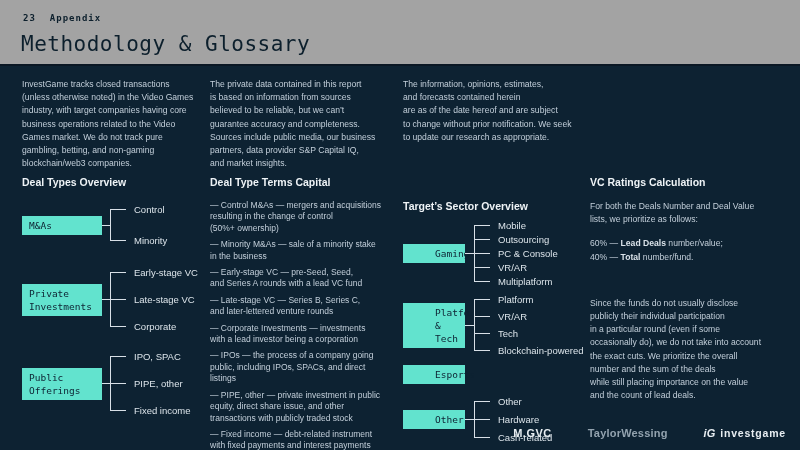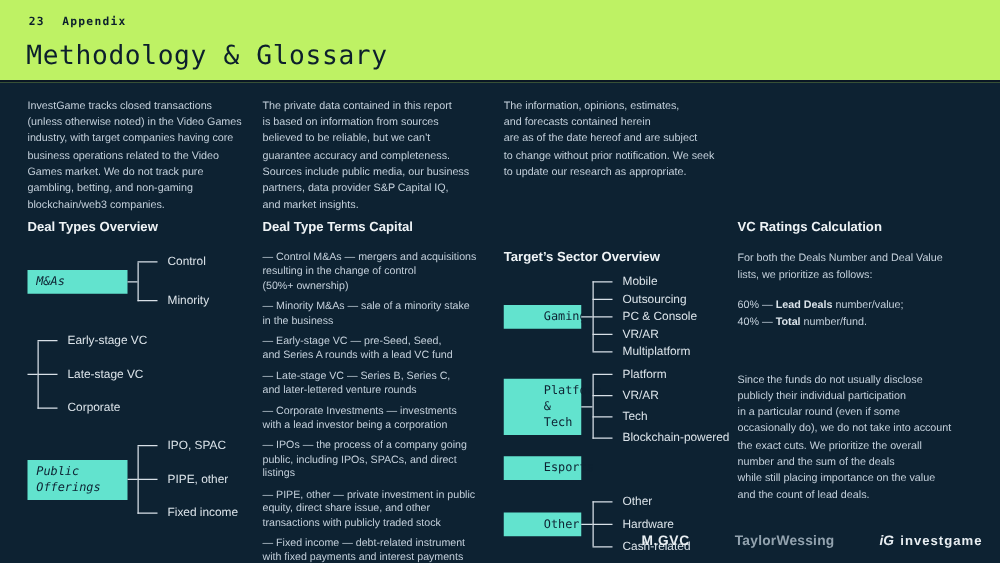--- a/index.html
+++ b/index.html
@@ -9,21 +9,21 @@
     background: #0D2232;
     font-family: "Liberation Sans", sans-serif;
     overflow: hidden;
     color: #C3CFDA;
   }
   .pre { white-space: pre-line; }
 
   
   .banner {
     position: absolute; left: 0; top: 0; width: 800px; height: 66px;
-    background: #bef264; border-bottom: 2px solid #0A1724;
+    background: #a3a3a3; border-bottom: 2px solid #0A1724;
   }
   .slide-meta {
     position: absolute; left: 23px; top: 13px;
     font-family: "DejaVu Sans Mono", monospace;
     font-size: 9px; font-weight: 700; color: #0C1F2C; letter-spacing: 1px;
   }
   .slide-meta .num { margin-right: 14px; }
   .page-title {
     position: absolute; left: 21px; top: 32px;
     font-family: "DejaVu Sans Mono", monospace;
@@ -42,21 +42,21 @@
 
   
   .tree { margin-top: 0; }
   .tgroup { display: flex; align-items: center; }
   .tbox {
     background: #62E3CE; color: #0D2232;
     font-family: "DejaVu Sans Mono", monospace;
     font-size: 9.5px; line-height: 13px; font-weight: 500;
     padding: 3px 4px 3px 7px; flex-shrink: 0;
   }
-  .w80 { width: 80px; font-style: italic; }
+  .w80 { width: 80px; }
   .w62 { width: 62px; padding-left: 32px; }
   .tlink { width: 8px; height: 1px; background: #D8E0E7; flex-shrink: 0; }
   .tlink.l9 { width: 9px; }
   .tkids { position: relative; }
   .tkids::before { content: ""; position: absolute; left: 0; width: 1px; background: #D8E0E7; }
   .tkid { display: flex; align-items: center; font-size: 9.5px; color: #DCE4EA; white-space: nowrap; }
   .tkid::before { content: ""; width: 16px; height: 1px; background: #D8E0E7; margin-right: 8px; flex-shrink: 0; }
 
   .rh31 .tkid { height: 31px; } .rh31 .tkids::before { top: 15.5px; bottom: 15.5px; }
   .rh27 .tkid { height: 27px; } .rh27 .tkids::before { top: 13.5px; bottom: 13.5px; }
@@ -138,20 +138,22 @@
         <div class="tkid">
             <span>Control</span>
           </div>
         <div class="tkid">
             <span>Minority</span>
           </div>
       </div>
     </div>
 
     <div class="tgroup rh27">
+      <div class="tbox w80 pre">Private
+Investments</div>
       <div class="tlink"></div>
       <div class="tkids">
         <div class="tkid">
             <span>Early-stage VC</span>
           </div>
         <div class="tkid">
             <span>Late-stage VC</span>
           </div>
         <div class="tkid">
             <span>Corporate</span>

